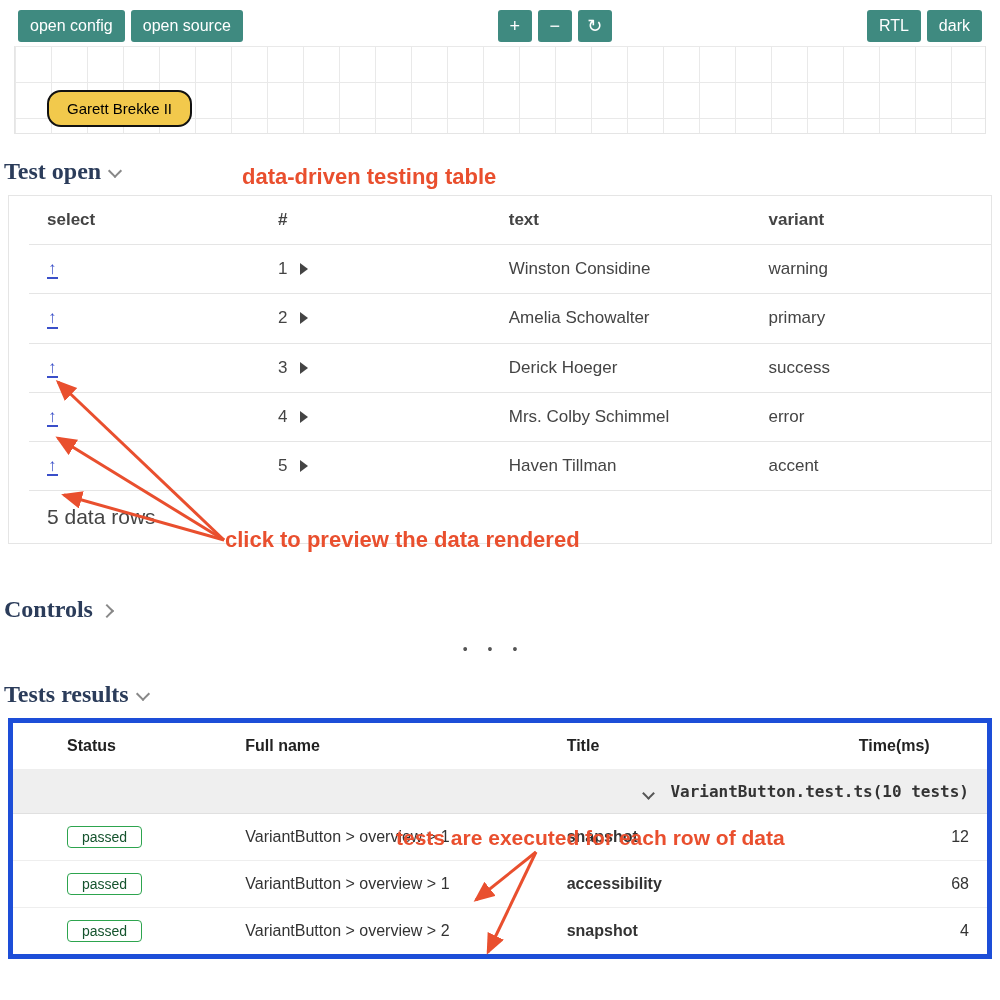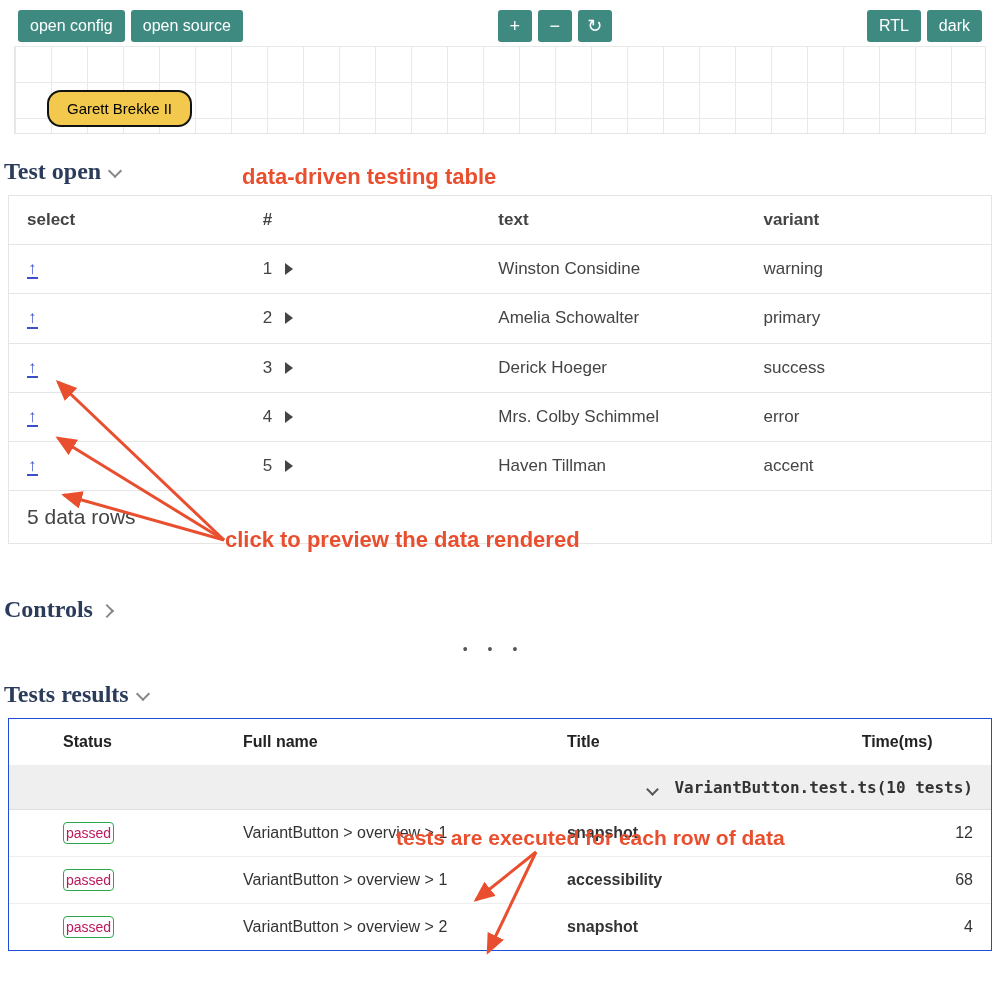--- a/index.html
+++ b/index.html
@@ -81,20 +81,21 @@
     color: #e94f2e;
     font-weight: 700;
     font-size: 22px;
     font-family: -apple-system, Arial, sans-serif;
   }
   .annot-head { position: absolute; left: 242px; top: 164px; }
   .table-wrap {
     margin: 0 8px;
     border: 1px solid #e5e5e5;
     position: relative;
+    padding-left: 20px;
   }
   table.data {
     width: 100%;
     border-collapse: collapse;
     font-size: 17px;
   }
   table.data th, table.data td {
     text-align: left;
     padding: 14px 18px;
     border-top: 1px solid #e5e5e5;
@@ -119,45 +120,45 @@
     margin-left: 8px;
     vertical-align: -1px;
     cursor: pointer;
   }
   .footer-row td { color:#555; font-size:21px; }
   
   .arrow-svg { position:absolute; left:34px; top:360px; width:210px; height:200px; overflow:visible; pointer-events:none;}
   .annot-click { position:absolute; left:225px; top:527px; }
   .dots { text-align:center; color:#555; letter-spacing: 20px; margin: 18px 0 4px 0; font-size:14px;}
   
-  .results-wrap { margin: 0 8px 40px 8px; border:1px solid #1d4ed8; }
+  .results-wrap { margin: 0 8px 40px 8px; border:5px solid #1d4ed8; }
   table.results { width:100%; border-collapse: collapse; font-size:16px; }
   table.results th { text-align:left; padding:14px 18px; font-weight:700; color:#222; }
   table.results th:last-child { }
   .group-row td {
     background:#efefef;
     padding: 12px 14px;
     font-family: ui-monospace, Menlo, Consolas, monospace;
     font-weight:700;
     color:#333;
     border-top:1px solid #e0e0e0;
     border-bottom:1px solid #e0e0e0;
   }
   .group-chev { display:inline-block; margin-right:8px; transform: translateY(1px);}
   .group-chev::before{
     content:""; display:inline-block; width:7px;height:7px;
     border-right:2px solid #555;border-bottom:2px solid #555; transform:rotate(45deg);
   }
   table.results td { padding:12px 18px; border-top:1px solid #eee; vertical-align:middle;}
   .badge-pass {
     display:inline-block;
-    color:#be185d;
+    color:#14532d;
     border:1.5px solid #2da44e;
     border-radius:4px;
-    padding:2px 2px;
+    padding:2px 14px;
     font-size:14px;
   }
   table.results td:last-child { text-align:right; }
   .bold { font-weight:700; }
   .annot-tests { position:absolute; left:396px; top:826px; font-size:21px;}
   .arrow-tests { position:absolute; left:456px; top:852px; width:120px; height:110px; overflow:visible; pointer-events:none;}
   .page { position: relative; }
   .col-status{width:22%;} .col-full{width:33%;} .col-title{width:30%;} .col-time{width:15%;}
   .col-select{width:24%;} .col-num{width:24%;} .col-text{width:27%;} .col-var{width:25%;}
 </style>

